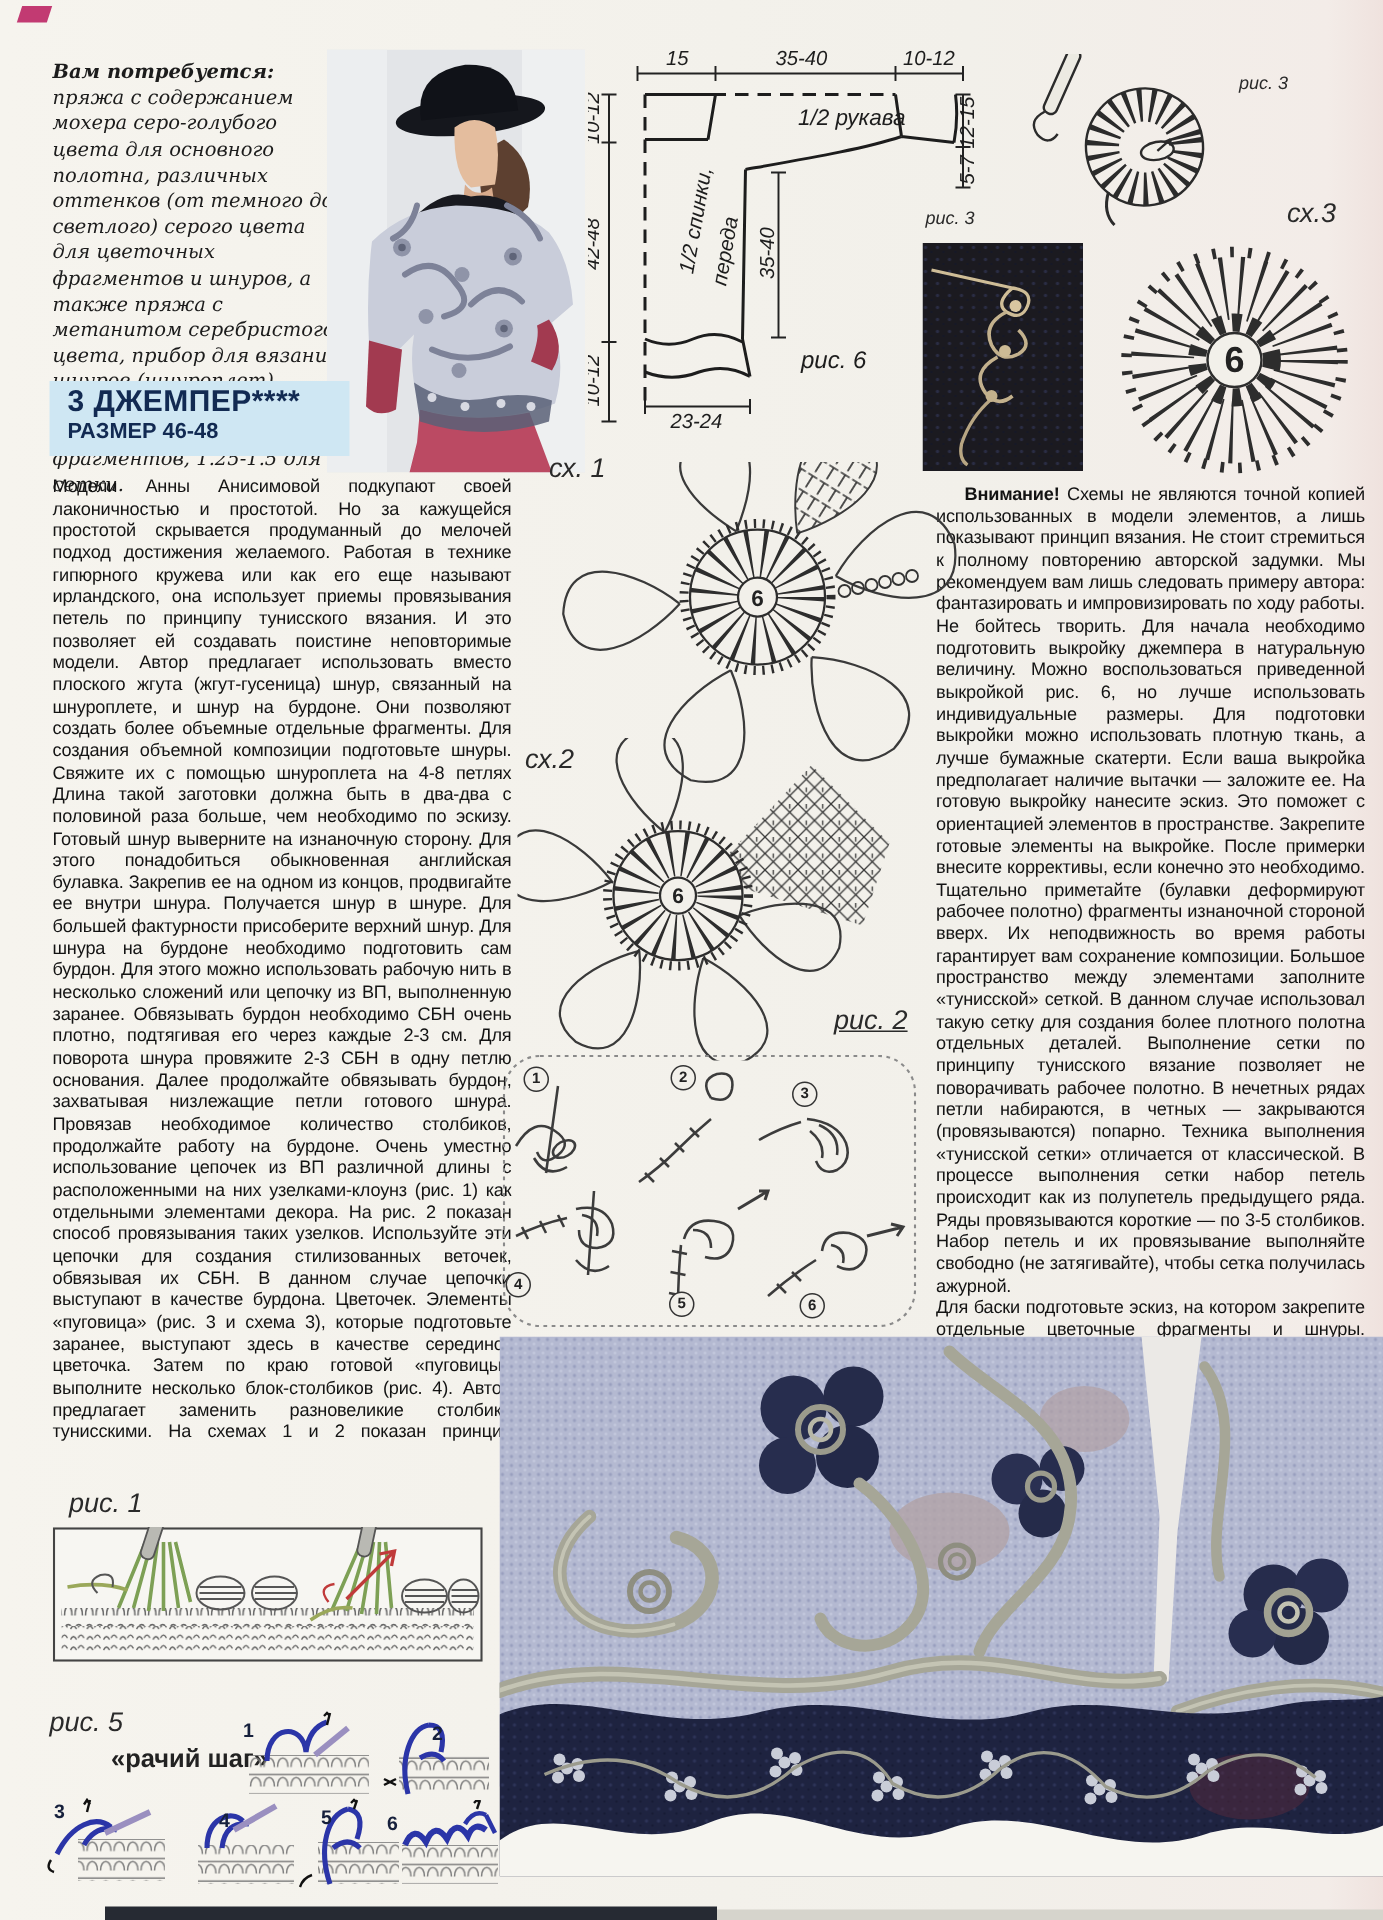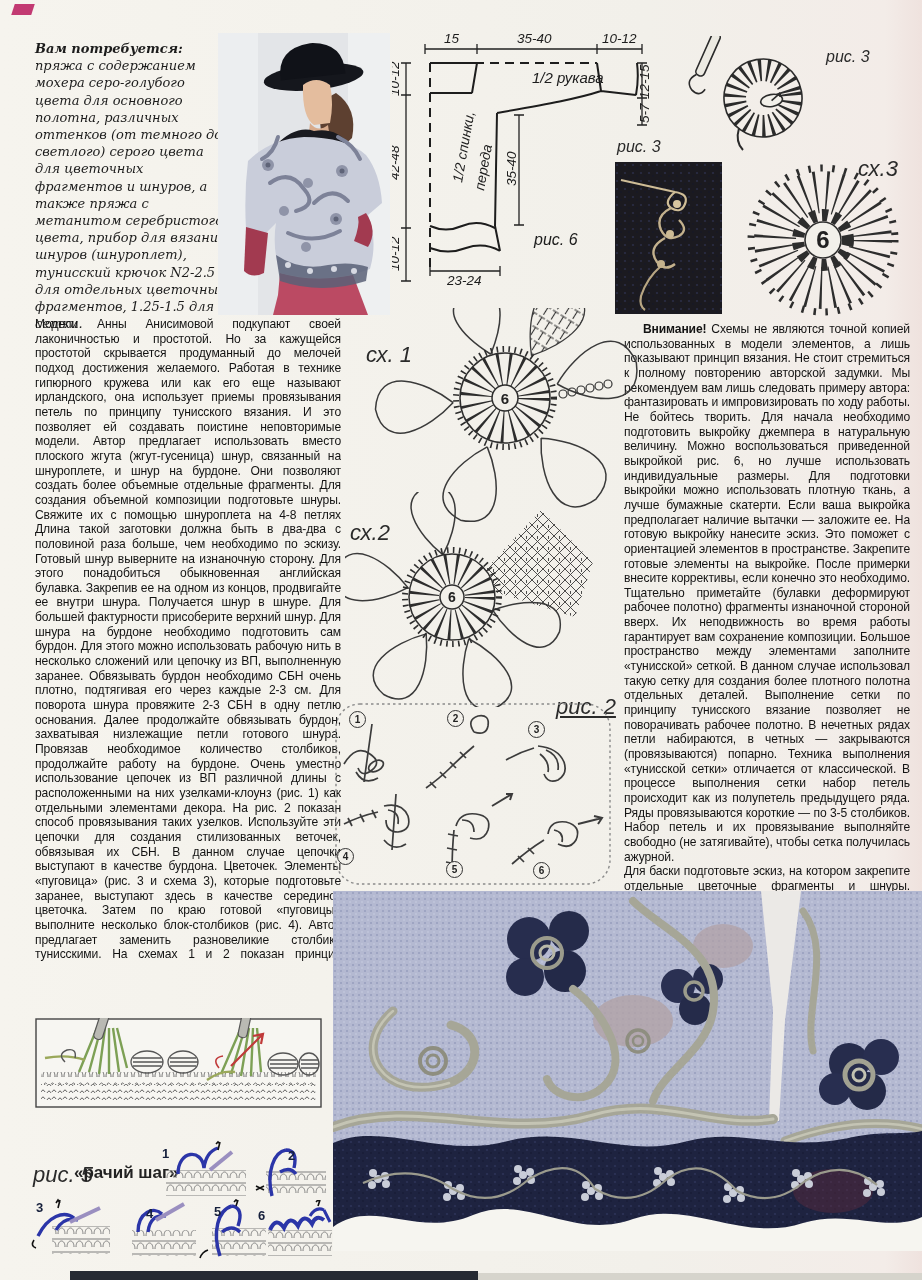--- a/index.html
+++ b/index.html
@@ -11,22 +11,22 @@
   .materials b{font-weight:bold;}
   
   .hdr{left:33px;top:254px;width:200px;height:50px;background:#cfe7f3;color:#122a52;padding:2px 0 0 12px;box-sizing:border-box;}
   .hdr .t{font-size:20px;font-weight:bold;letter-spacing:.3px;line-height:24px;}
   .hdr .s{font-size:14.5px;font-weight:bold;line-height:17px;}
   
   .col{font-size:12.1px;line-height:14.65px;text-align:justify;color:#131313;letter-spacing:-.12px;overflow:hidden;}
   .colL{left:35px;top:317px;width:306px;height:646px;}
   .colR{left:624px;top:322px;width:286px;height:572px;}
   .col b{font-weight:bold;padding-left:19px;}
-  .figlabel{font-style:italic;font-size:16px;color:#2a2a2a;font-family:"Liberation Sans",sans-serif;}
-  .big{font-size:22px;margin-top:24px;}
+  .figlabel{font-style:italic;font-size:12px;color:#2a2a2a;font-family:"Liberation Sans",sans-serif;}
+  .big{font-size:18px;}
   .stepnum{font-weight:bold;font-size:13px;color:#16203c;}
   .circnum{width:15px;height:15px;border:1.2px solid #333;border-radius:50%;font-size:10px;font-weight:bold;color:#222;display:flex;align-items:center;justify-content:center;background:#f2f0ea;}
   .caption{font-weight:bold;font-size:17px;color:#222;}
   svg{display:block;}
   .corner{left:13px;top:4px;width:20px;height:11px;background:#c23a72;transform:skewX(-18deg);}
   .bstrip1{left:70px;top:1271px;width:408px;height:9px;background:#262a33;}
   .bstrip2{left:478px;top:1273px;width:444px;height:7px;background:#d6d4cc;}
 </style>
 </head>
 <body>
@@ -95,20 +95,24 @@
     <g fill="#d7d9e2">
         <circle cx="70" cy="232" r="3"></circle>
         <circle cx="92" cy="238" r="3"></circle>
         <circle cx="116" cy="236" r="3"></circle>
         <circle cx="136" cy="238" r="3"></circle>
       </g>
     <path d="M28,194 L26,238 Q34,246 46,240 L50,200 Z" fill="#a23a50"></path>
     <path d="M148,180 Q160,198 150,214 L136,208 Q142,192 140,184 Z" fill="#a23a50"></path>
   </svg>
 
+  <div class="abs hdr">
+    <div class="t">3 ДЖЕМПЕР****</div>
+    <div class="s">РАЗМЕР 46-48</div>
+  </div>
 
   <div class="abs col colL">Модели Анны Анисимовой подкупают своей лаконичностью и простотой. Но за кажущейся простотой скрывается продуманный до мелочей подход достижения желаемого. Работая в технике гипюрного кружева или как его еще называют ирландского, она использует приемы провязывания петель по принципу тунисского вязания. И это позволяет ей создавать поистине неповторимые модели. Автор предлагает использовать вместо плоского жгута (жгут-гусеница) шнур, связанный на шнуроплете, и шнур на бурдоне. Они позволяют создать более объемные отдельные фрагменты. Для создания объемной композиции подготовьте шнуры. Свяжите их с помощью шнуроплета на 4-8 петлях Длина такой заготовки должна быть в два-два с половиной раза больше, чем необходимо по эскизу. Готовый шнур выверните на изнаночную сторону. Для этого понадобиться обыкновенная английская булавка. Закрепив ее на одном из концов, продвигайте ее внутри шнура. Получается шнур в шнуре. Для большей фактурности присоберите верхний шнур. Для шнура на бурдоне необходимо подготовить сам бурдон. Для этого можно использовать рабочую нить в несколько сложений или цепочку из ВП, выполненную заранее. Обвязывать бурдон необходимо СБН очень плотно, подтягивая его через каждые 2-3 см. Для поворота шнура провяжите 2-3 СБН в одну петлю основания. Далее продолжайте обвязывать бурдон, захватывая низлежащие петли готового шнура. Провязав необходимое количество столбиков, продолжайте работу на бурдоне. Очень уместно использование цепочек из ВП различной длины с расположенными на них узелками-клоунз (рис. 1) как отдельными элементами декора. На рис. 2 показан способ провязывания таких узелков. Используйте эти цепочки для создания стилизованных веточек, обвязывая их СБН. В данном случае цепочки выступают в качестве бурдона. Цветочек. Элементы «пуговица» (рис. 3 и схема 3), которые подготовьте заранее, выступают здесь в качестве серединок цветочка. Затем по краю готовой «пуговицы» выполните несколько блок-столбиков (рис. 4). Автор предлагает заменить разновеликие столбики тунисскими. На схемах 1 и 2 показан принцип выполнения лепестков. Для создания объемного цветка нижние (большего размера) лепестки крепятся в тех же местах, что верхние, но отличаются размером (количеством тунисских столбиков). По краям лепестков выполните «рачий шаг» (рис. 5) пряжей серебристого цвета. Выполните тычинки — цепочка из ВП с узелком-клоунз на конце. Закрепите тычинки в центре «пуговиц».</div>
 
   <div class="abs col colR">
     <b>Внимание!</b><span> Схемы не являются точной копией использованных в модели элементов, а лишь показывают принцип вязания. Не стоит стремиться к полному повторению авторской задумки. Мы рекомендуем вам лишь следовать примеру автора: фантазировать и импровизировать по ходу работы. Не бойтесь творить. Для начала необходимо подготовить выкройку джемпера в натуральную величину. Можно воспользоваться приведенной выкройкой рис. 6, но лучше использовать индивидуальные размеры. Для подготовки выкройки можно использовать плотную ткань, а лучше бумажные скатерти. Если ваша выкройка предполагает наличие вытачки — заложите ее. На готовую выкройку нанесите эскиз. Это поможет с ориентацией элементов в пространстве. Закрепите готовые элементы на выкройке. После примерки внесите коррективы, если конечно это необходимо. Тщательно приметайте (булавки деформируют рабочее полотно) фрагменты изнаночной стороной вверх. Их неподвижность во время работы гарантирует вам сохранение композиции. Большое пространство между элементами заполните «тунисской» сеткой. В данном случае использовал такую сетку для создания более плотного полотна отдельных деталей. Выполнение сетки по принципу тунисского вязание позволяет не поворачивать рабочее полотно. В нечетных рядах петли набираются, в четных — закрываются (провязываются) попарно. Техника выполнения «тунисской сетки» отличается от классической. В процессе выполнения сетки набор петель происходит как из полупетель предыдущего ряда. Ряды провязываются короткие — по 3-5 столбиков. Набор петель и их провязывание выполняйте свободно (не затягивайте), чтобы сетка получилась ажурной.</span>
     <div>Для баски подготовьте эскиз, на котором закрепите отдельные цветочные фрагменты и шнуры. Свободное пространство заполните нерегулярной сеткой. По такому же принципу выполните рюши на рукавах. Соедините основные детали джемпера и баску между собой, расположив перед и спинку чуть внахлест. Также соедините рюши и рукава. По линии соединения проложите декорированные шнуры. Такие же шнуры проложите по линии выреза горловины переда и спинки.</div>
   </div>
 
   <svg class="abs" style="left:392px;top:33px;" width="258" height="254" viewBox="0 0 258 254" font-family="Liberation Sans,sans-serif">
     <g stroke="#222" stroke-width="1.3" fill="none">
@@ -174,21 +178,21 @@
   <svg class="abs" style="left:735px;top:152px;" width="176" height="176" viewBox="0 0 176 176">
     <g stroke="#2d2d2d" fill="none">
       <circle cx="88" cy="88" r="72" stroke-width="7" stroke-dasharray="2.5 9.5"></circle>
       <circle cx="88" cy="88" r="48" stroke-width="42" stroke-dasharray="2 8.9"></circle>
       <circle cx="88" cy="88" r="25" stroke-width="12" stroke-dasharray="6 5.6"></circle>
       <circle cx="88" cy="88" r="18" stroke-width="1.6" fill="#f2f0ea"></circle>
     </g>
     <text x="88" y="96" text-anchor="middle" font-size="24" font-weight="bold" fill="#222">6</text>
   </svg>
 
-  <span class="abs figlabel big" style="left:366px;top:318px;">сх. 1</span>
+  <span class="abs figlabel big" style="left:366px;top:302px;">сх. 1</span>
   <svg class="abs" style="left:345px;top:308px;" width="320" height="262" viewBox="0 0 320 262">
     <g stroke="#3a3a3a" stroke-width="1.5" fill="none">
       <path transform="rotate(-18 160 90)" d="M160,44 C140,20 120,-18 160,-22 C200,-18 180,20 160,44"></path>
       <path transform="rotate(-95 160 90)" d="M160,38 C136,12 116,-34 160,-40 C204,-34 184,12 160,38"></path>
       <path transform="rotate(-160 160 90)" d="M160,38 C136,12 116,-34 160,-40 C204,-34 184,12 160,38"></path>
       <path transform="rotate(138 160 90)" d="M160,36 C134,10 112,-40 160,-46 C208,-40 186,10 160,36"></path>
       <path transform="rotate(75 160 90)" d="M160,36 C134,10 112,-40 160,-46 C208,-40 186,10 160,36"></path>
     </g>
     <path transform="rotate(32 160 90)" d="M160,40 C138,14 118,-32 160,-38 C202,-32 182,14 160,40" fill="url(#pat-tun)" stroke="#3a3a3a" stroke-width="1.3"></path>
     <g stroke="#333" stroke-width="1.2" fill="none">

